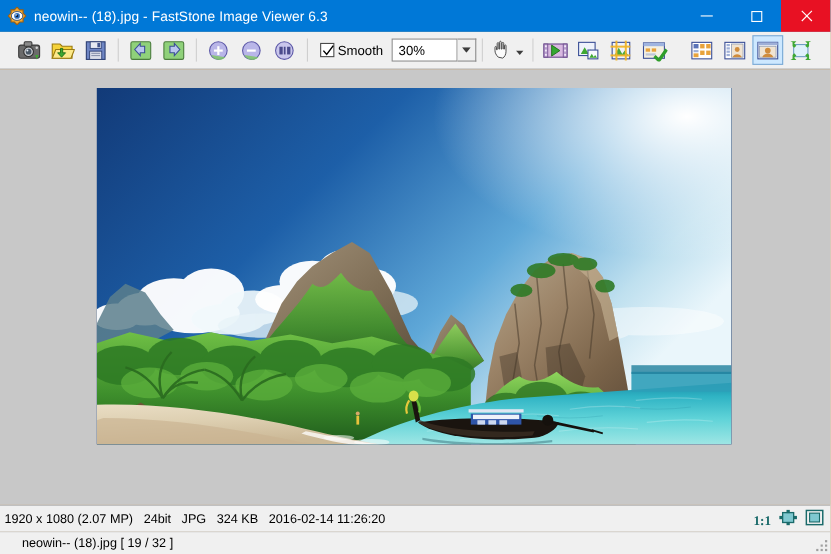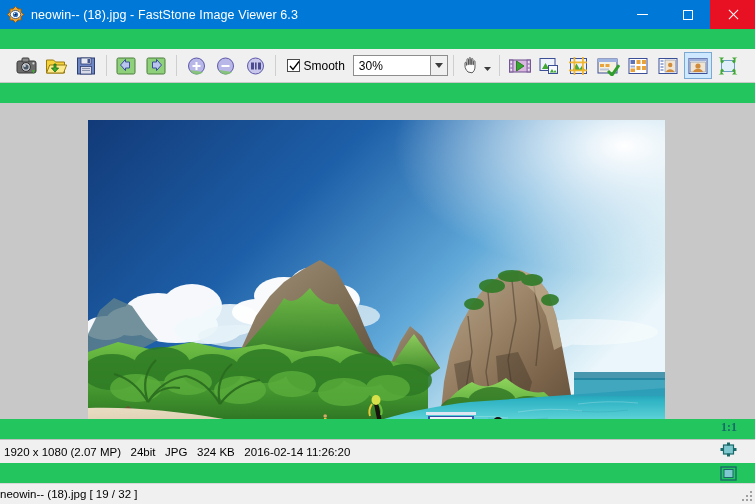--- a/index.html
+++ b/index.html
@@ -9,23 +9,22 @@
   body {
     width: 755px; height: 504px;
     overflow: hidden;
     font-family: "Liberation Sans", sans-serif;
     -webkit-font-smoothing: antialiased;
   }
   .window {
     width: 755px; height: 504px;
     position: relative;
     display: flex; flex-direction: column;
-    background: #22c55e;
+    background: #a16207;
     box-sizing: border-box;
-    gap: 20px;
   }
 
   
   .titlebar {
     height: 29px; flex: 0 0 29px;
     background: #0078d7;
     display: flex; align-items: center;
     position: relative;
   }
   .title-icon {
@@ -103,21 +102,21 @@
     width: 13px; height: 13px;
     border: 1px solid #4a4a4a; background: #fff;
     margin-right: 3px; position: relative; box-sizing: border-box;
   }
   .chk svg { position: absolute; left: 1px; top: 0px; }
   .zoom-combo {
     display: flex; align-items: stretch;
     height: 21px; margin-left: 4px;
   }
   .zoom-val {
-    width: 78px;
+    width: 60px;
     border: 1px solid #8d8d8d;
     background: #fff;
     font-size: 12px;
     display: flex; align-items: center;
     padding-left: 5px;
     box-sizing: border-box;
     color: #000;
   }
   .zoom-arrow {
     width: 17px;
@@ -157,33 +156,33 @@
     border-top: 1px solid #c0c0c0;
     display: flex; align-items: center;
     font-size: 11.5px; color: #000;
     padding-left: 4px;
     position: relative;
   }
   .status-text { white-space: pre; }
   .status-right {
     margin-left: auto;
     display: flex; align-items: flex-end;
-    padding-right: 18px; gap: 7px; flex-direction: column;
+    padding-right: 6px; gap: 7px;
   }
   .ratio-text {
     color: #1a6a6a; font-weight: bold; font-size: 12px;
     font-family: "Liberation Serif", serif;
   }
   .filebar {
     height: 20px; flex: 0 0 20px;
     background: #f0f0f0;
     border-top: 1px solid #d8d8d8;
     display: flex; align-items: center;
     font-size: 11.5px; color: #000;
-    padding-left: 0;
+    padding-left: 20px;
     position: relative;
   }
   .grip {
     position: absolute; right: 2px; bottom: 2px;
     width: 11px; height: 11px;
   }
   .grip i {
     position: absolute; width: 2px; height: 2px;
     background: #a0a0a0; display: block;
   }

